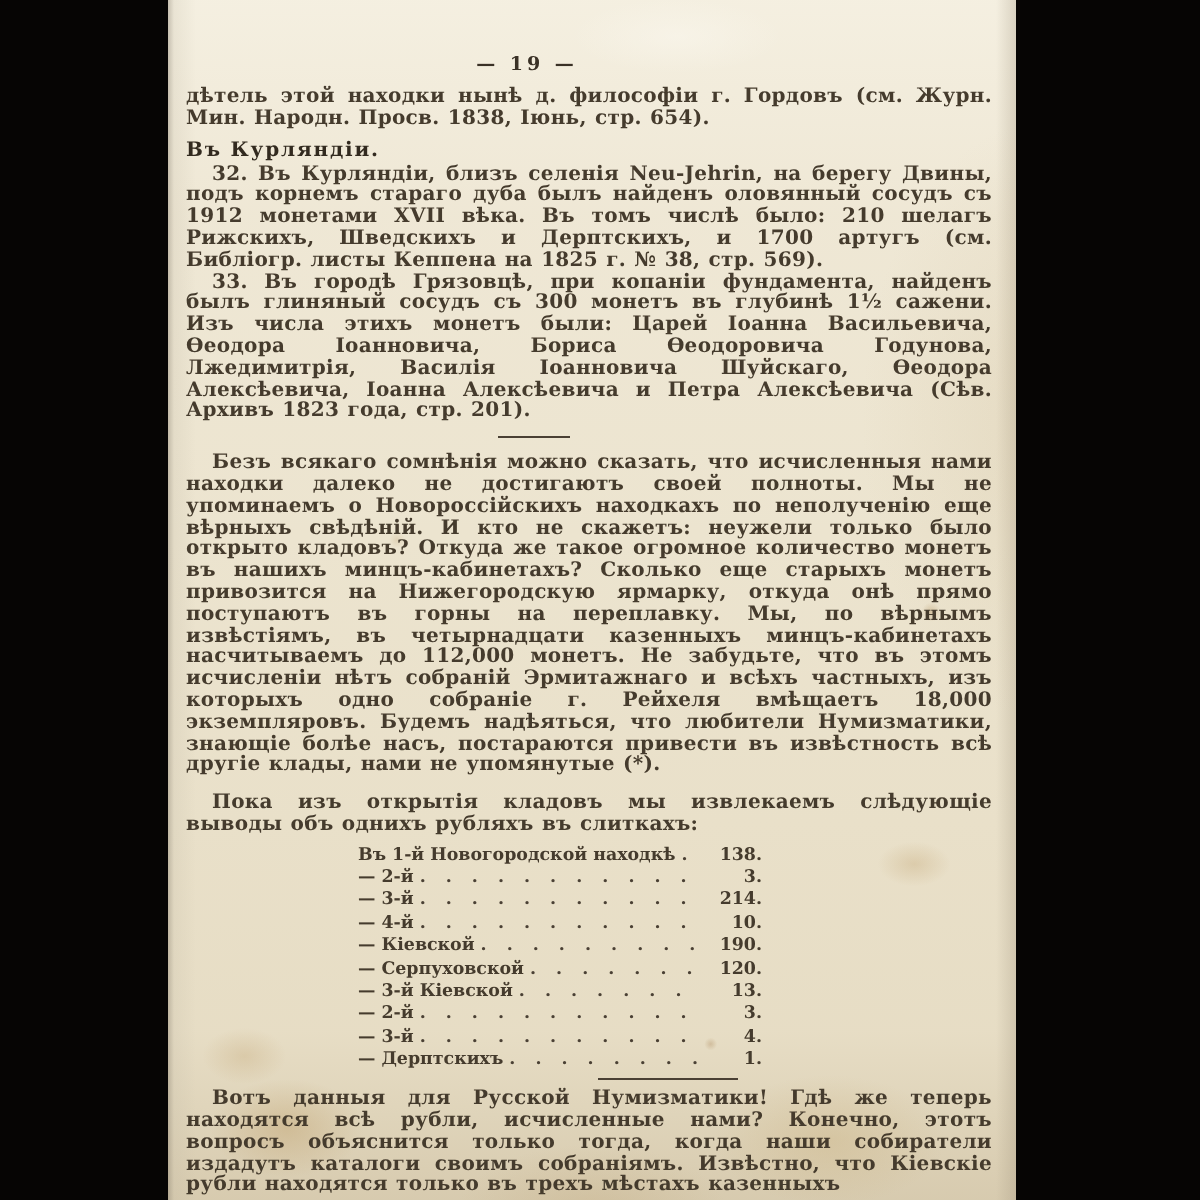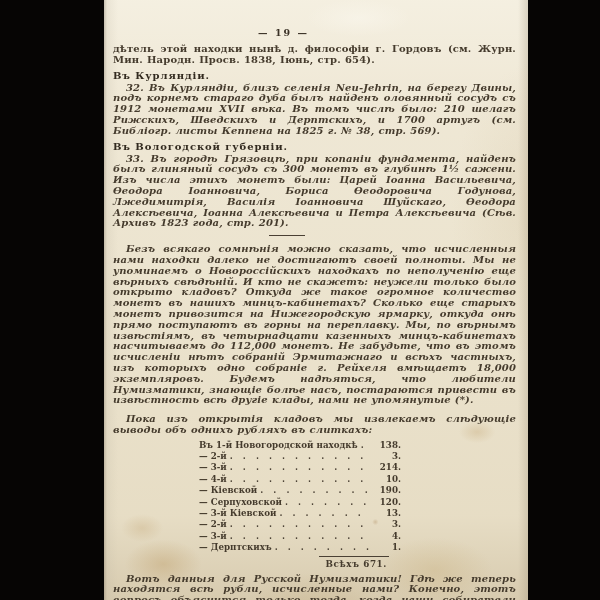--- a/index.html
+++ b/index.html
@@ -1,20 +1,20 @@
 <!DOCTYPE html>
 <html><head>
 <meta charset="utf-8">
 <style>
   html,body{margin:0;padding:0;}
   body{width:600px;height:600px;overflow:hidden;background:#060504;
        font-family:"DejaVu Serif","Liberation Serif",serif;}
   .stage{position:relative;width:600px;height:600px;background:#060504;overflow:hidden;}
 
-  .paper{position:absolute;left:104px;top:0;width:424px;height:600px;
+  .paper{position:absolute;left:84px;top:0;width:424px;height:600px;
     background-color:#ece4cf;
     background-image:
       radial-gradient(ellipse 55px 35px at 14% 94%, rgba(186,152,96,.38), rgba(186,152,96,0) 70%),
       radial-gradient(ellipse 30px 20px at 9% 88%, rgba(186,152,96,.25), rgba(186,152,96,0) 70%),
       radial-gradient(ellipse 80px 45px at 78% 95%, rgba(196,168,112,.30), rgba(196,168,112,0) 72%),
       radial-gradient(ellipse 26px 16px at 88% 72%, rgba(186,152,96,.28), rgba(186,152,96,0) 70%),
       radial-gradient(circle 6px at 90% 51%, rgba(170,135,80,.35), rgba(170,135,80,0) 80%),
       radial-gradient(circle 5px at 27% 45%, rgba(170,135,80,.20), rgba(170,135,80,0) 80%),
       radial-gradient(circle 4px at 64% 87%, rgba(160,120,70,.30), rgba(160,120,70,0) 80%),
       radial-gradient(ellipse 90px 45px at 50% 101%, rgba(180,150,100,.22), rgba(180,150,100,0) 75%),
@@ -26,21 +26,21 @@
   }
 
   .content{position:absolute;left:9px;right:12px;top:0;color:#453b2d;}
 
   .pageno{padding:27px 62px 0 0;text-align:center;font-size:9.5px;font-weight:bold;
           letter-spacing:2px;color:#3a3126;}
 
   p.body{margin:0;font-size:10px;line-height:10.8px;font-weight:bold;
          text-align:justify;letter-spacing:.15px;word-spacing:.5px;color:#453b2d;}
   p.cont{margin-top:6px;}
-  p.indent{text-indent:13px;font-style:italic;}
+  p.indent{text-indent:13px;}
 
   h3.heading{margin:4px 0 2px;padding-right:56px;text-align:left;font-size:10px;
              font-weight:bold;letter-spacing:.9px;color:#322a1f;}
 
   .rule-center{width:36px;height:0;border-top:1.5px solid #4a4034;
                margin:6px auto 8px;transform:translateX(-28px);}
 
   p.lead-in{margin-top:8px;}
 
   .ledger{margin:4px 0 0 86px;width:202px;font-size:8.7px;font-weight:bold;color:#453b2d;}
@@ -60,21 +60,20 @@
   <div class="paper">
     <div class="content">
 
       <div class="pageno">— 19 —</div>
 
       <p class="body cont">дѣтель этой находки нынѣ д. философіи г. Гордовъ (см. Журн. Мин. Народн. Просв. 1838, Іюнь, стр. 654).</p>
 
       <h3 class="heading">Въ Курляндіи.</h3>
       <p class="body indent">32. Въ Курляндіи, близъ селенія Neu-Jehrin, на берегу Двины, подъ корнемъ стараго дуба былъ найденъ оловянный сосудъ съ 1912 монетами XVII вѣка. Въ томъ числѣ было: 210 шелагъ Рижскихъ, Шведскихъ и Дерптскихъ, и 1700 артугъ (см. Библіогр. листы Кеппена на 1825 г. № 38, стр. 569).</p>
 
-      <h3 class="heading">Въ Вологодской губерніи.</h3>
       <p class="body indent">33. Въ городѣ Грязовцѣ, при копаніи фундамента, найденъ былъ глиняный сосудъ съ 300 монетъ въ глубинѣ 1½ сажени. Изъ числа этихъ монетъ были: Царей Іоанна Васильевича, Ѳеодора Іоанновича, Бориса Ѳеодоровича Годунова, Лжедимитрія, Василія Іоанновича Шуйскаго, Ѳеодора Алексѣевича, Іоанна Алексѣевича и Петра Алексѣевича (Сѣв. Архивъ 1823 года, стр. 201).</p>
 
       <div class="rule-center"></div>
 
       <p class="body indent">Безъ всякаго сомнѣнія можно сказать, что исчисленныя нами находки далеко не достигаютъ своей полноты. Мы не упоминаемъ о Новороссійскихъ находкахъ по неполученію еще вѣрныхъ свѣдѣній. И кто не скажетъ: неужели только было открыто кладовъ? Откуда же такое огромное количество монетъ въ нашихъ минцъ-кабинетахъ? Сколько еще старыхъ монетъ привозится на Нижегородскую ярмарку, откуда онѣ прямо поступаютъ въ горны на переплавку. Мы, по вѣрнымъ извѣстіямъ, въ четырнадцати казенныхъ минцъ-кабинетахъ насчитываемъ до 112,000 монетъ. Не забудьте, что въ этомъ исчисленіи нѣтъ собраній Эрмитажнаго и всѣхъ частныхъ, изъ которыхъ одно собраніе г. Рейхеля вмѣщаетъ 18,000 экземпляровъ. Будемъ надѣяться, что любители Нумизматики, знающіе болѣе насъ, постараются привести въ извѣстность всѣ другіе клады, нами не упомянутые (*).</p>
       <p class="body indent lead-in">Пока изъ открытія кладовъ мы извлекаемъ слѣдующіе выводы объ однихъ рубляхъ въ слиткахъ:</p>
 
       <div class="ledger">
         <div class="lrow">
           <span class="llabel">Въ 1-й Новогородской находкѣ</span>
@@ -120,20 +119,19 @@
           <span class="llabel">— 3-й</span>
           <span class="llead">. . . . . . . . . . . . . . . . . . . . . . . . . .</span>
           <span class="lval">4.</span>
         </div>
         <div class="lrow">
           <span class="llabel">— Дерптскихъ</span>
           <span class="llead">. . . . . . . . . . . . . . . . . . . . . . . . . .</span>
           <span class="lval">1.</span>
         </div>
         <div class="sumrule"></div>
-        <div class="ltotal">Всѣхъ 671.</div>
       </div>
 
       <p class="body indent closing">Вотъ данныя для Русской Нумизматики! Гдѣ же теперь находятся всѣ рубли, исчисленные нами? Конечно, этотъ вопросъ объяснится только тогда, когда наши собиратели издадутъ каталоги своимъ собраніямъ. Извѣстно, что Кіевскіе рубли находятся только въ трехъ мѣстахъ казенныхъ</p>
 
     </div>
   </div>
 </div>
 
 </body></html>

